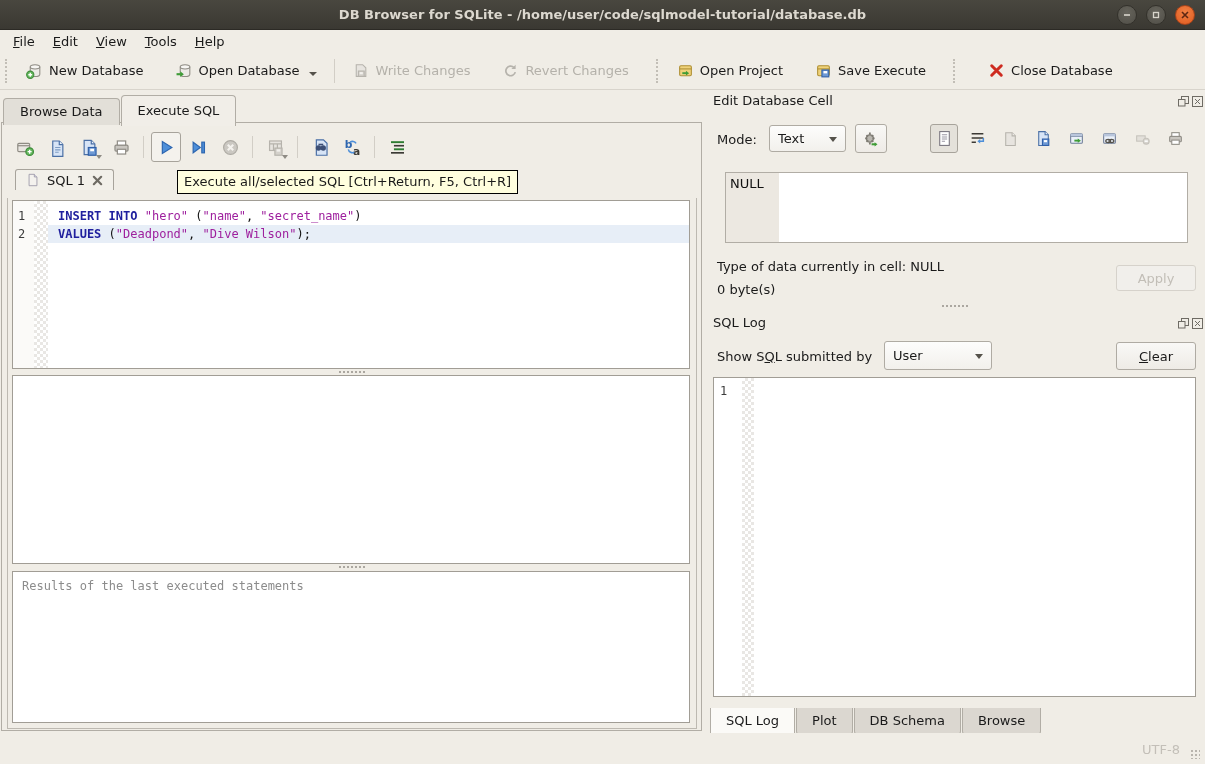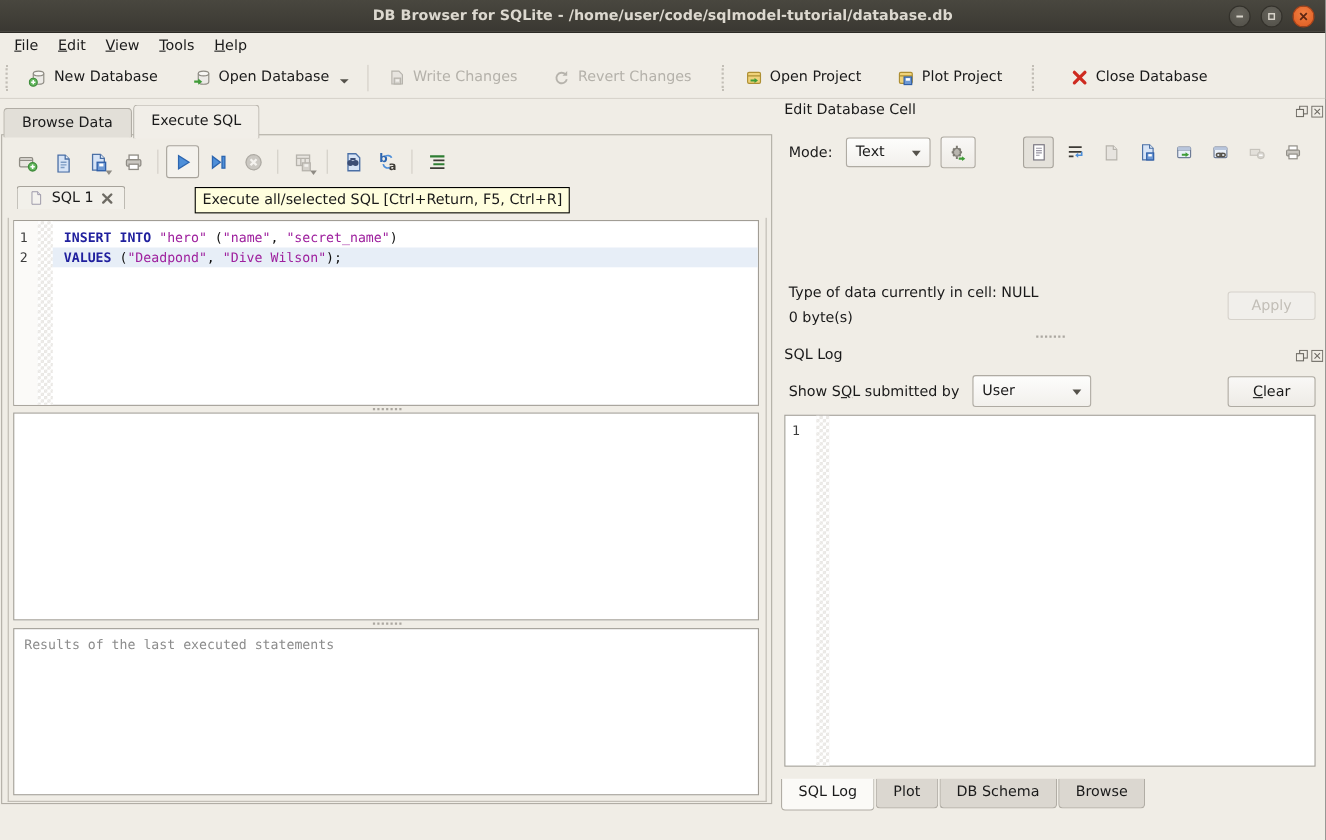--- a/index.html
+++ b/index.html
@@ -190,21 +190,21 @@
       </svg>
       <span>Open Project</span>
     </div>
     <div class="tbtn" style="margin-left:14px;">
       <svg class="icon16" width="17" height="17" viewBox="0 0 16 16">
         <rect x="2.5" y="3.5" width="11" height="9.5" rx="1.2" fill="#EFD27A" stroke="#AE8F33"></rect>
         <path d="M2.5 6.5h11" stroke="#AE8F33"></path>
         <rect x="6.5" y="7.5" width="6.5" height="6.5" fill="#6E99D4" stroke="#2F5FA8"></rect>
           <rect x="8" y="8.5" width="3.5" height="2.2" fill="#FFF"></rect>
       </svg>
-      <span>Plot Project</span>
+      <span>Save Execute</span>
     </div>
     <div class="grip" style="margin-left:18px;"></div>
     <div class="tbtn" style="margin-left:14px;">
       <svg class="icon16" width="17" height="17" viewBox="0 0 16 16">
         <path d="M3.5 3.5l9 9M12.5 3.5l-9 9" stroke="#CE2B20" stroke-width="2.8" stroke-linecap="round"></path>
       </svg>
       <span>Close Database</span>
     </div>
   </div>
 
@@ -426,20 +426,24 @@
     </svg>
   </div>
   <div class="iconbtn" style="left:1161px; top:124px;">
     <svg width="17" height="17" viewBox="0 0 16 16">
       <rect x="2.5" y="6" width="11" height="5" rx="1" fill="#C9C6C0" stroke="#8F8C85"></rect>
       <rect x="4.5" y="2.5" width="7" height="3.5" fill="#FFF" stroke="#8F8C85"></rect>
       <rect x="4.5" y="9.5" width="7" height="4" fill="#FFF" stroke="#8F8C85"></rect>
     </svg>
   </div>
 
+  <div class="cellbox">
+    <div class="cgut"></div>
+    <div class="nullval">NULL</div>
+  </div>
 
   <div class="label13" style="left:717px; top:259px;">Type of data currently in cell: NULL</div>
   <div class="label13" style="left:717px; top:282px;">0 byte(s)</div>
   <div class="pbtn disabled" style="left:1116px; top:265px; width:80px; height:26px;">Apply</div>
 
   <div class="hsplit" style="left:705px; top:303px; width:500px;">
       <div class="dots"></div>
     </div>
 
   <div class="dock-title" style="left:713px; top:315px;">SQL Log</div>
@@ -470,14 +474,18 @@
     <div class="fold" style="left:28px; width:12px;"></div>
   </div>
 
   <div class="btabs">
     <div class="btab active">SQL Log</div>
     <div class="btab">Plot</div>
     <div class="btab">DB Schema</div>
     <div class="btab">Browse</div>
   </div>
 
+  <div class="statusbar">
+    <span class="encoding">UTF-8</span>
+    <div class="rgrip"></div>
+  </div>
 
 </div>
 
 </body></html>

